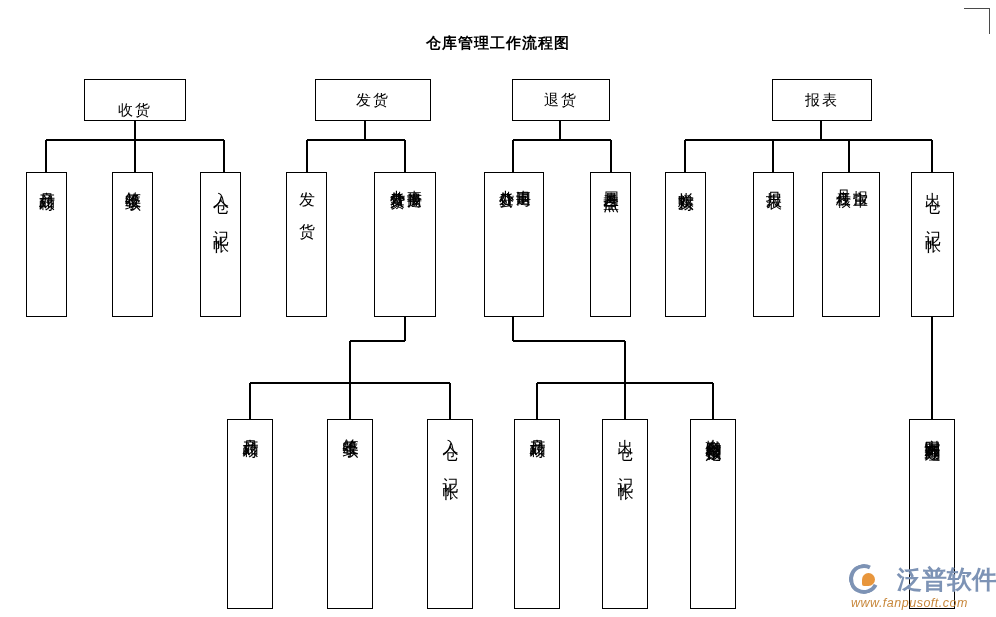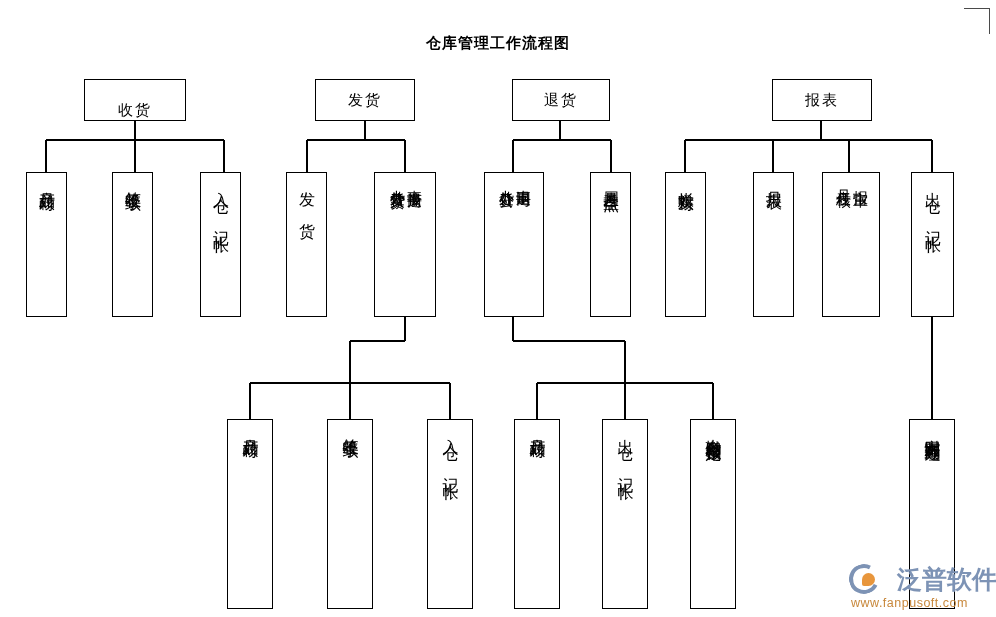--- a/index.html
+++ b/index.html
@@ -130,20 +130,21 @@
     margin-left: 14px;
     line-height: 34px;
   }
   #wm-url {
     font-family: "Liberation Sans", "DejaVu Sans", sans-serif;
     font-size: 12.5px;
     color: #c8883c;
     letter-spacing: 0.5px;
     margin-top: 0px;
     padding-left: 2px;
+    font-style: italic;
   }
 </style>
 </head>
 <body>
 
 <div id="page">
 
   <div id="corner-mark"></div>
 
   <div id="chart-title">仓库管理工作流程图</div>
@@ -192,21 +193,21 @@
 
       <path d="M932,317 L932,419"></path>
 
     </g>
   </svg>
 
   <div class="node horiz" style="left:84px;  top:79px;  width:102px; height:42px;align-items:flex-end;">
     <span>收货</span>
   </div>
 
-  <div class="node horiz" style="left:315px; top:79px;  width:100px; height:42px;">
+  <div class="node horiz" style="left:315px; top:79px;  width:116px; height:42px;">
     <span>发货</span>
   </div>
 
   <div class="node horiz" style="left:512px; top:79px;  width:98px;  height:42px;">
     <span>退货</span>
   </div>
 
   <div class="node horiz" style="left:772px; top:79px;  width:100px; height:42px;">
     <span>报表</span>
   </div>

